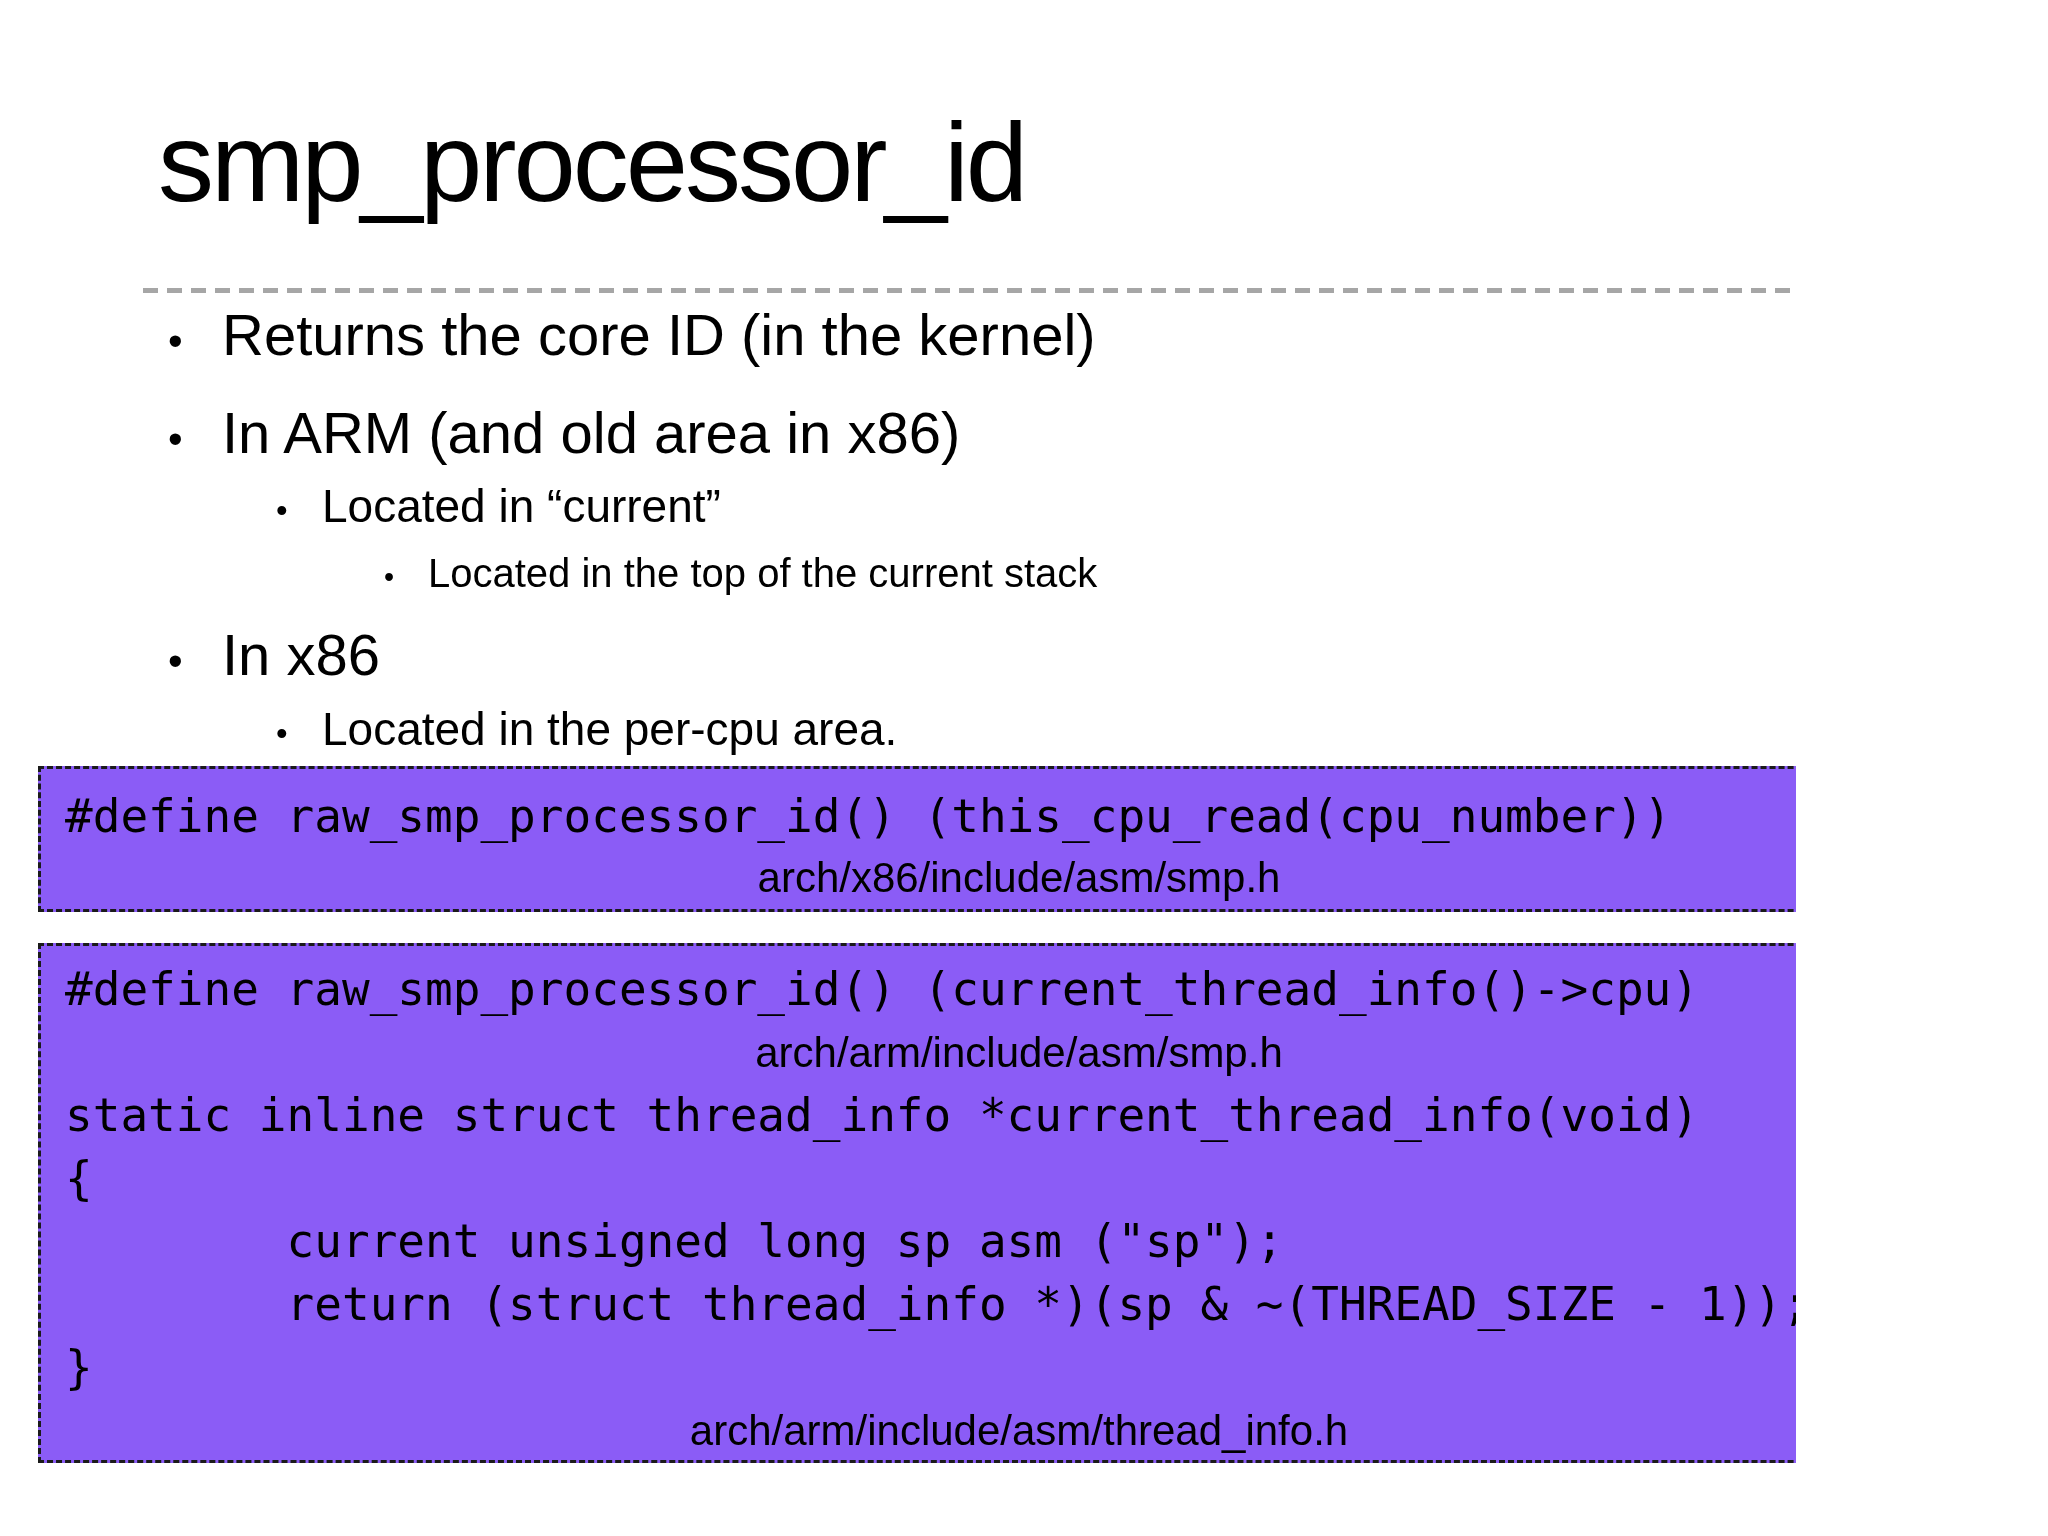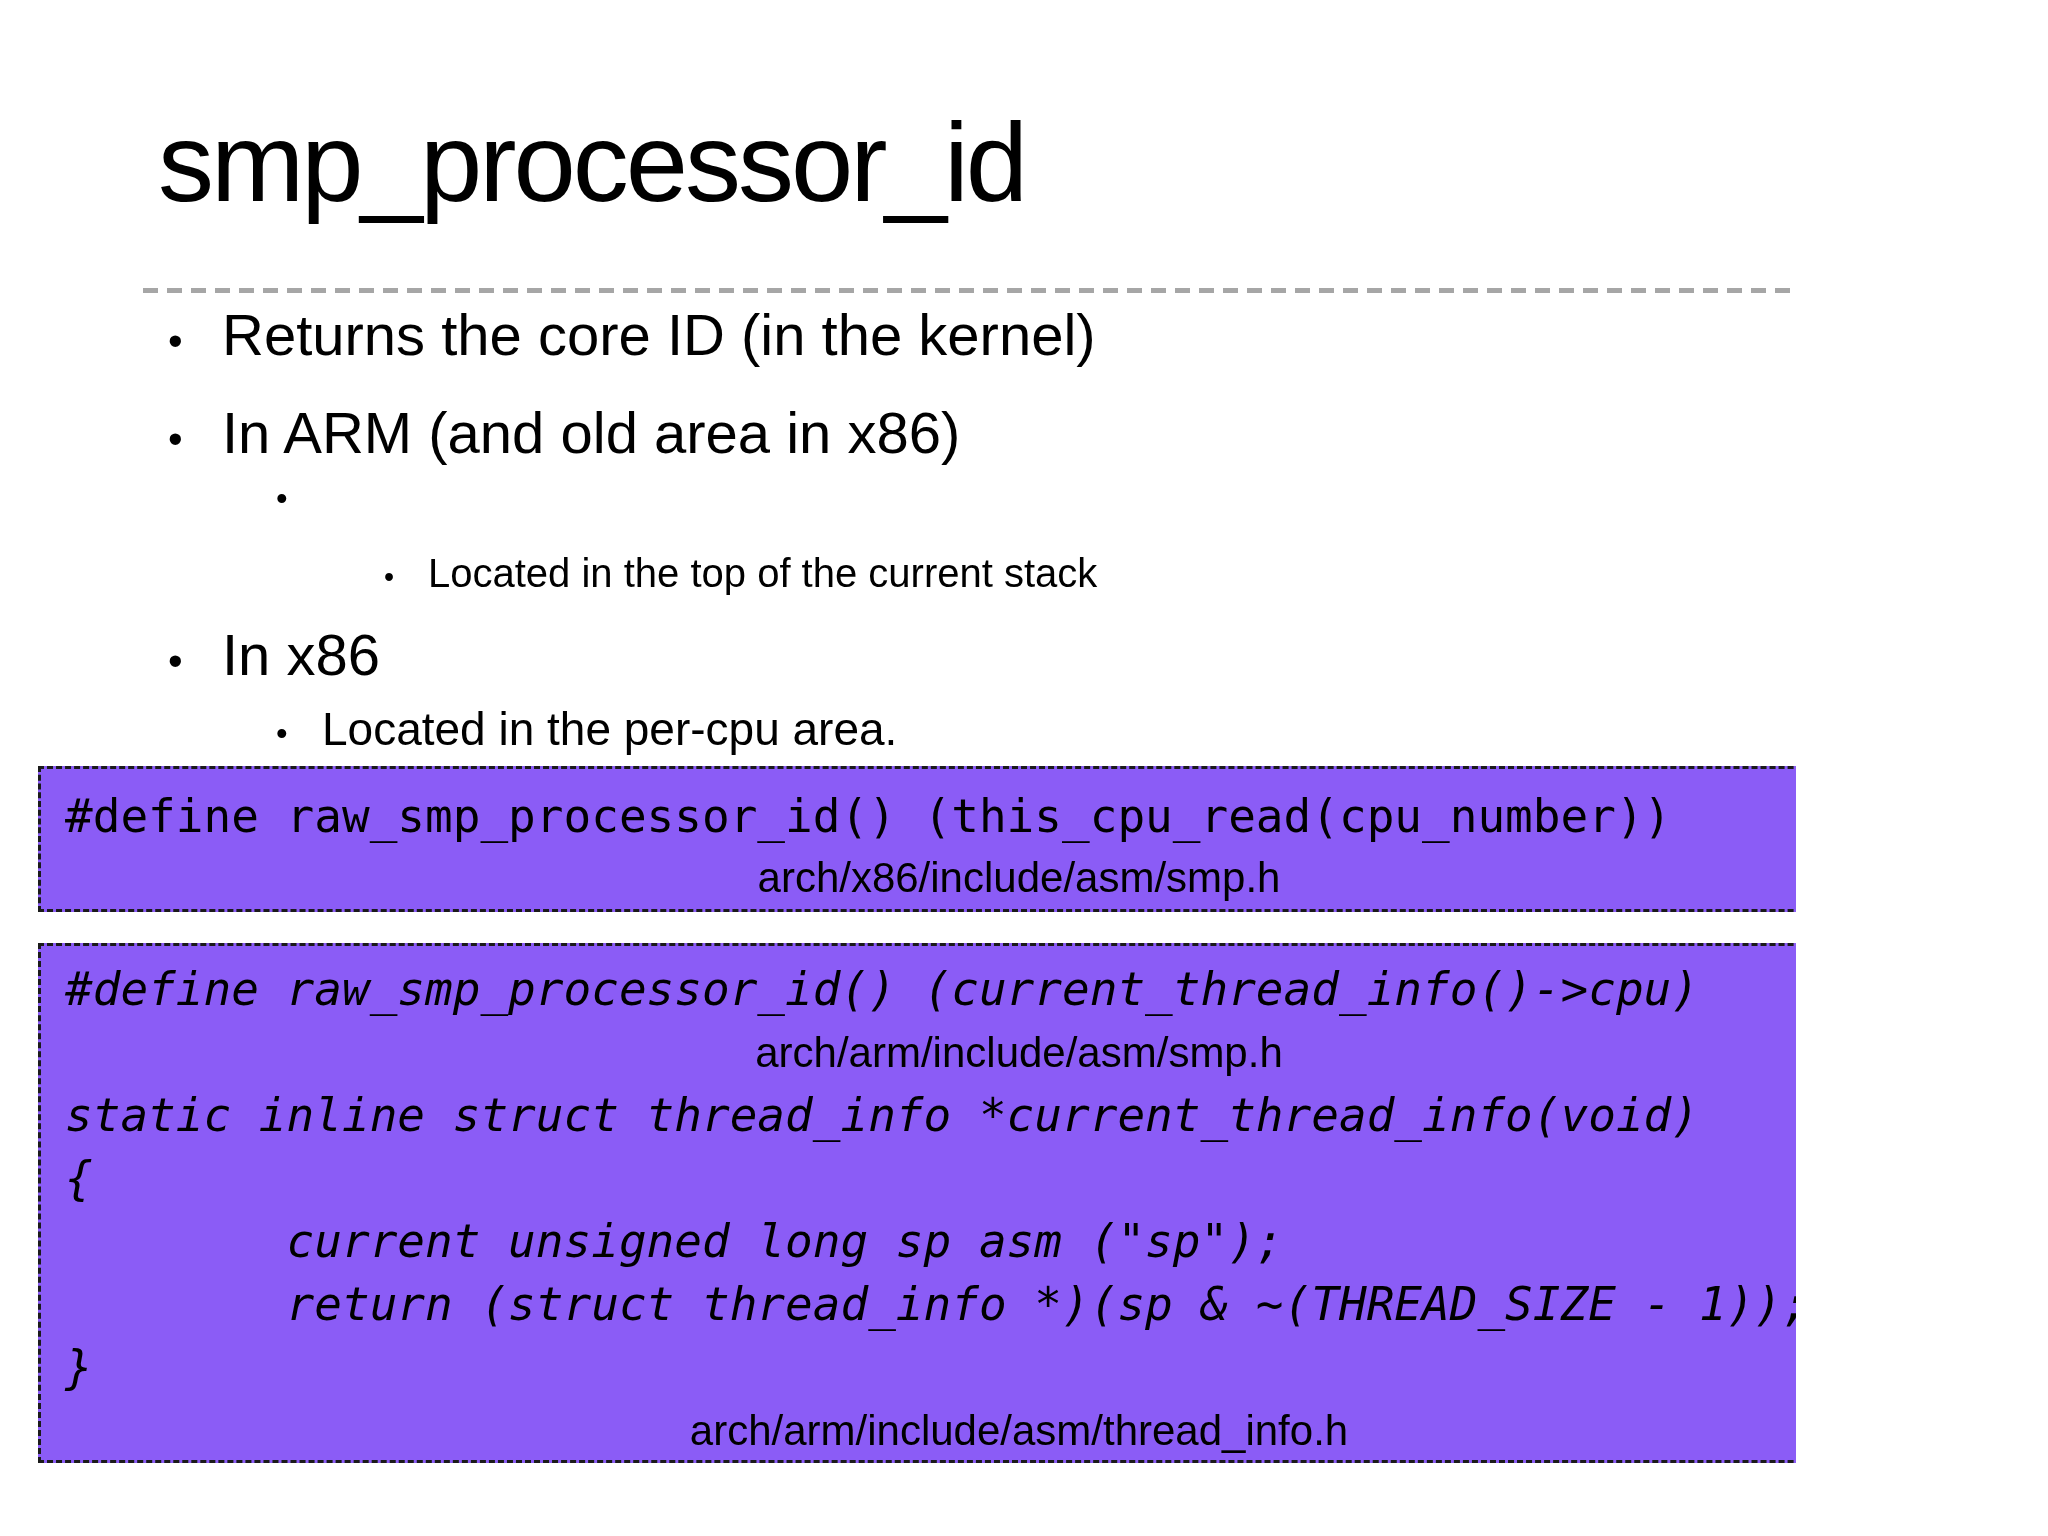--- a/index.html
+++ b/index.html
@@ -85,21 +85,21 @@
     height: 520px;
     padding-top: 12px;
   }
   .code-line {
     font-family: "DejaVu Sans Mono", "Liberation Mono", monospace;
     font-size: 46px;
     line-height: 62px;
     white-space: pre;
     color: #000000;
   }
-  .code-box-2 .code-line { line-height: 63px; font-style: italic; }
+  .code-box-2 .code-line { line-height: 63px; }
   .src-line {
     font-family: "Liberation Sans", sans-serif;
     font-size: 42px;
     line-height: 62px;
     text-align: center;
     white-space: pre;
     color: #000000;
   }
   .code-box-2 .src-line { line-height: 63px; }
 </style>
@@ -117,20 +117,21 @@
   <div class="bullet-row lvl1 b1">
     <span class="dot">•</span>
     <span class="txt">Returns the core ID (in the kernel)</span>
   </div>
   <div class="bullet-row lvl1 b2">
     <span class="dot">•</span>
     <span class="txt">In ARM (and old area in x86)</span>
   </div>
   <div class="bullet-row lvl2 b3">
     <span class="dot">•</span>
+    <span class="txt">Located in “current”</span>
   </div>
   <div class="bullet-row lvl3 b4">
     <span class="dot">•</span>
     <span class="txt">Located in the top of the current stack</span>
   </div>
   <div class="bullet-row lvl1 b5">
     <span class="dot">•</span>
     <span class="txt">In x86</span>
   </div>
   <div class="bullet-row lvl2 b6">

